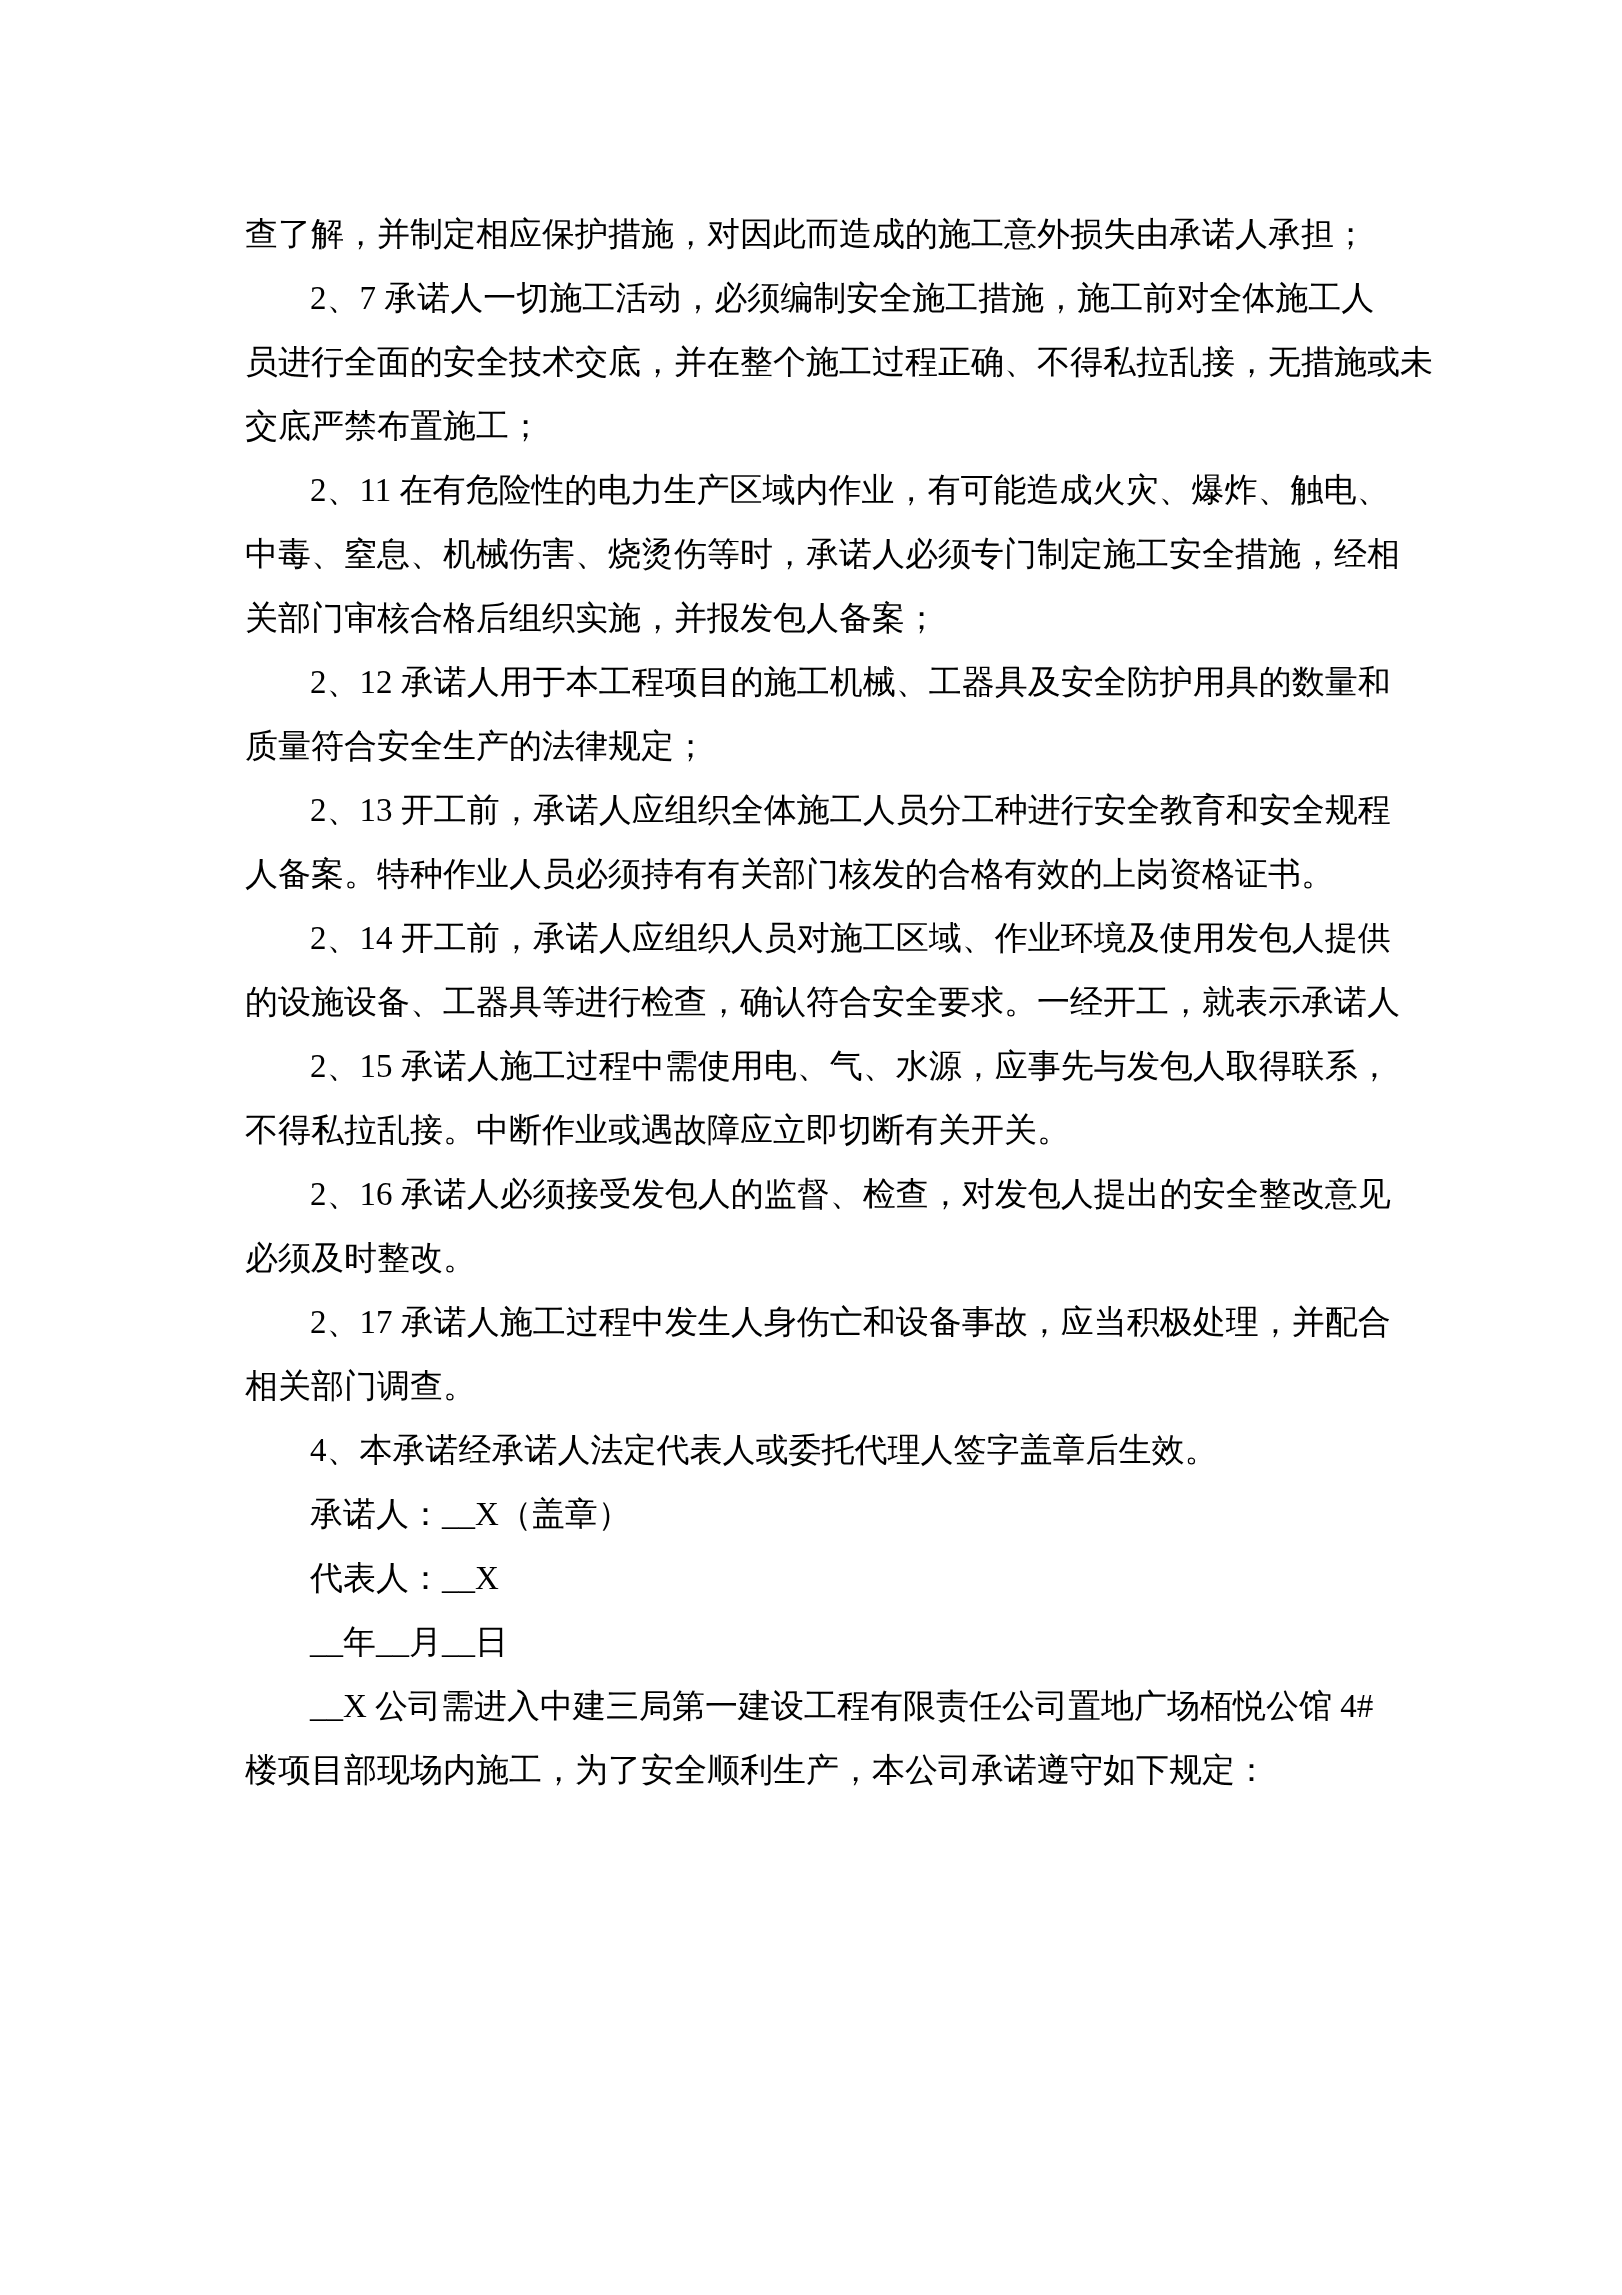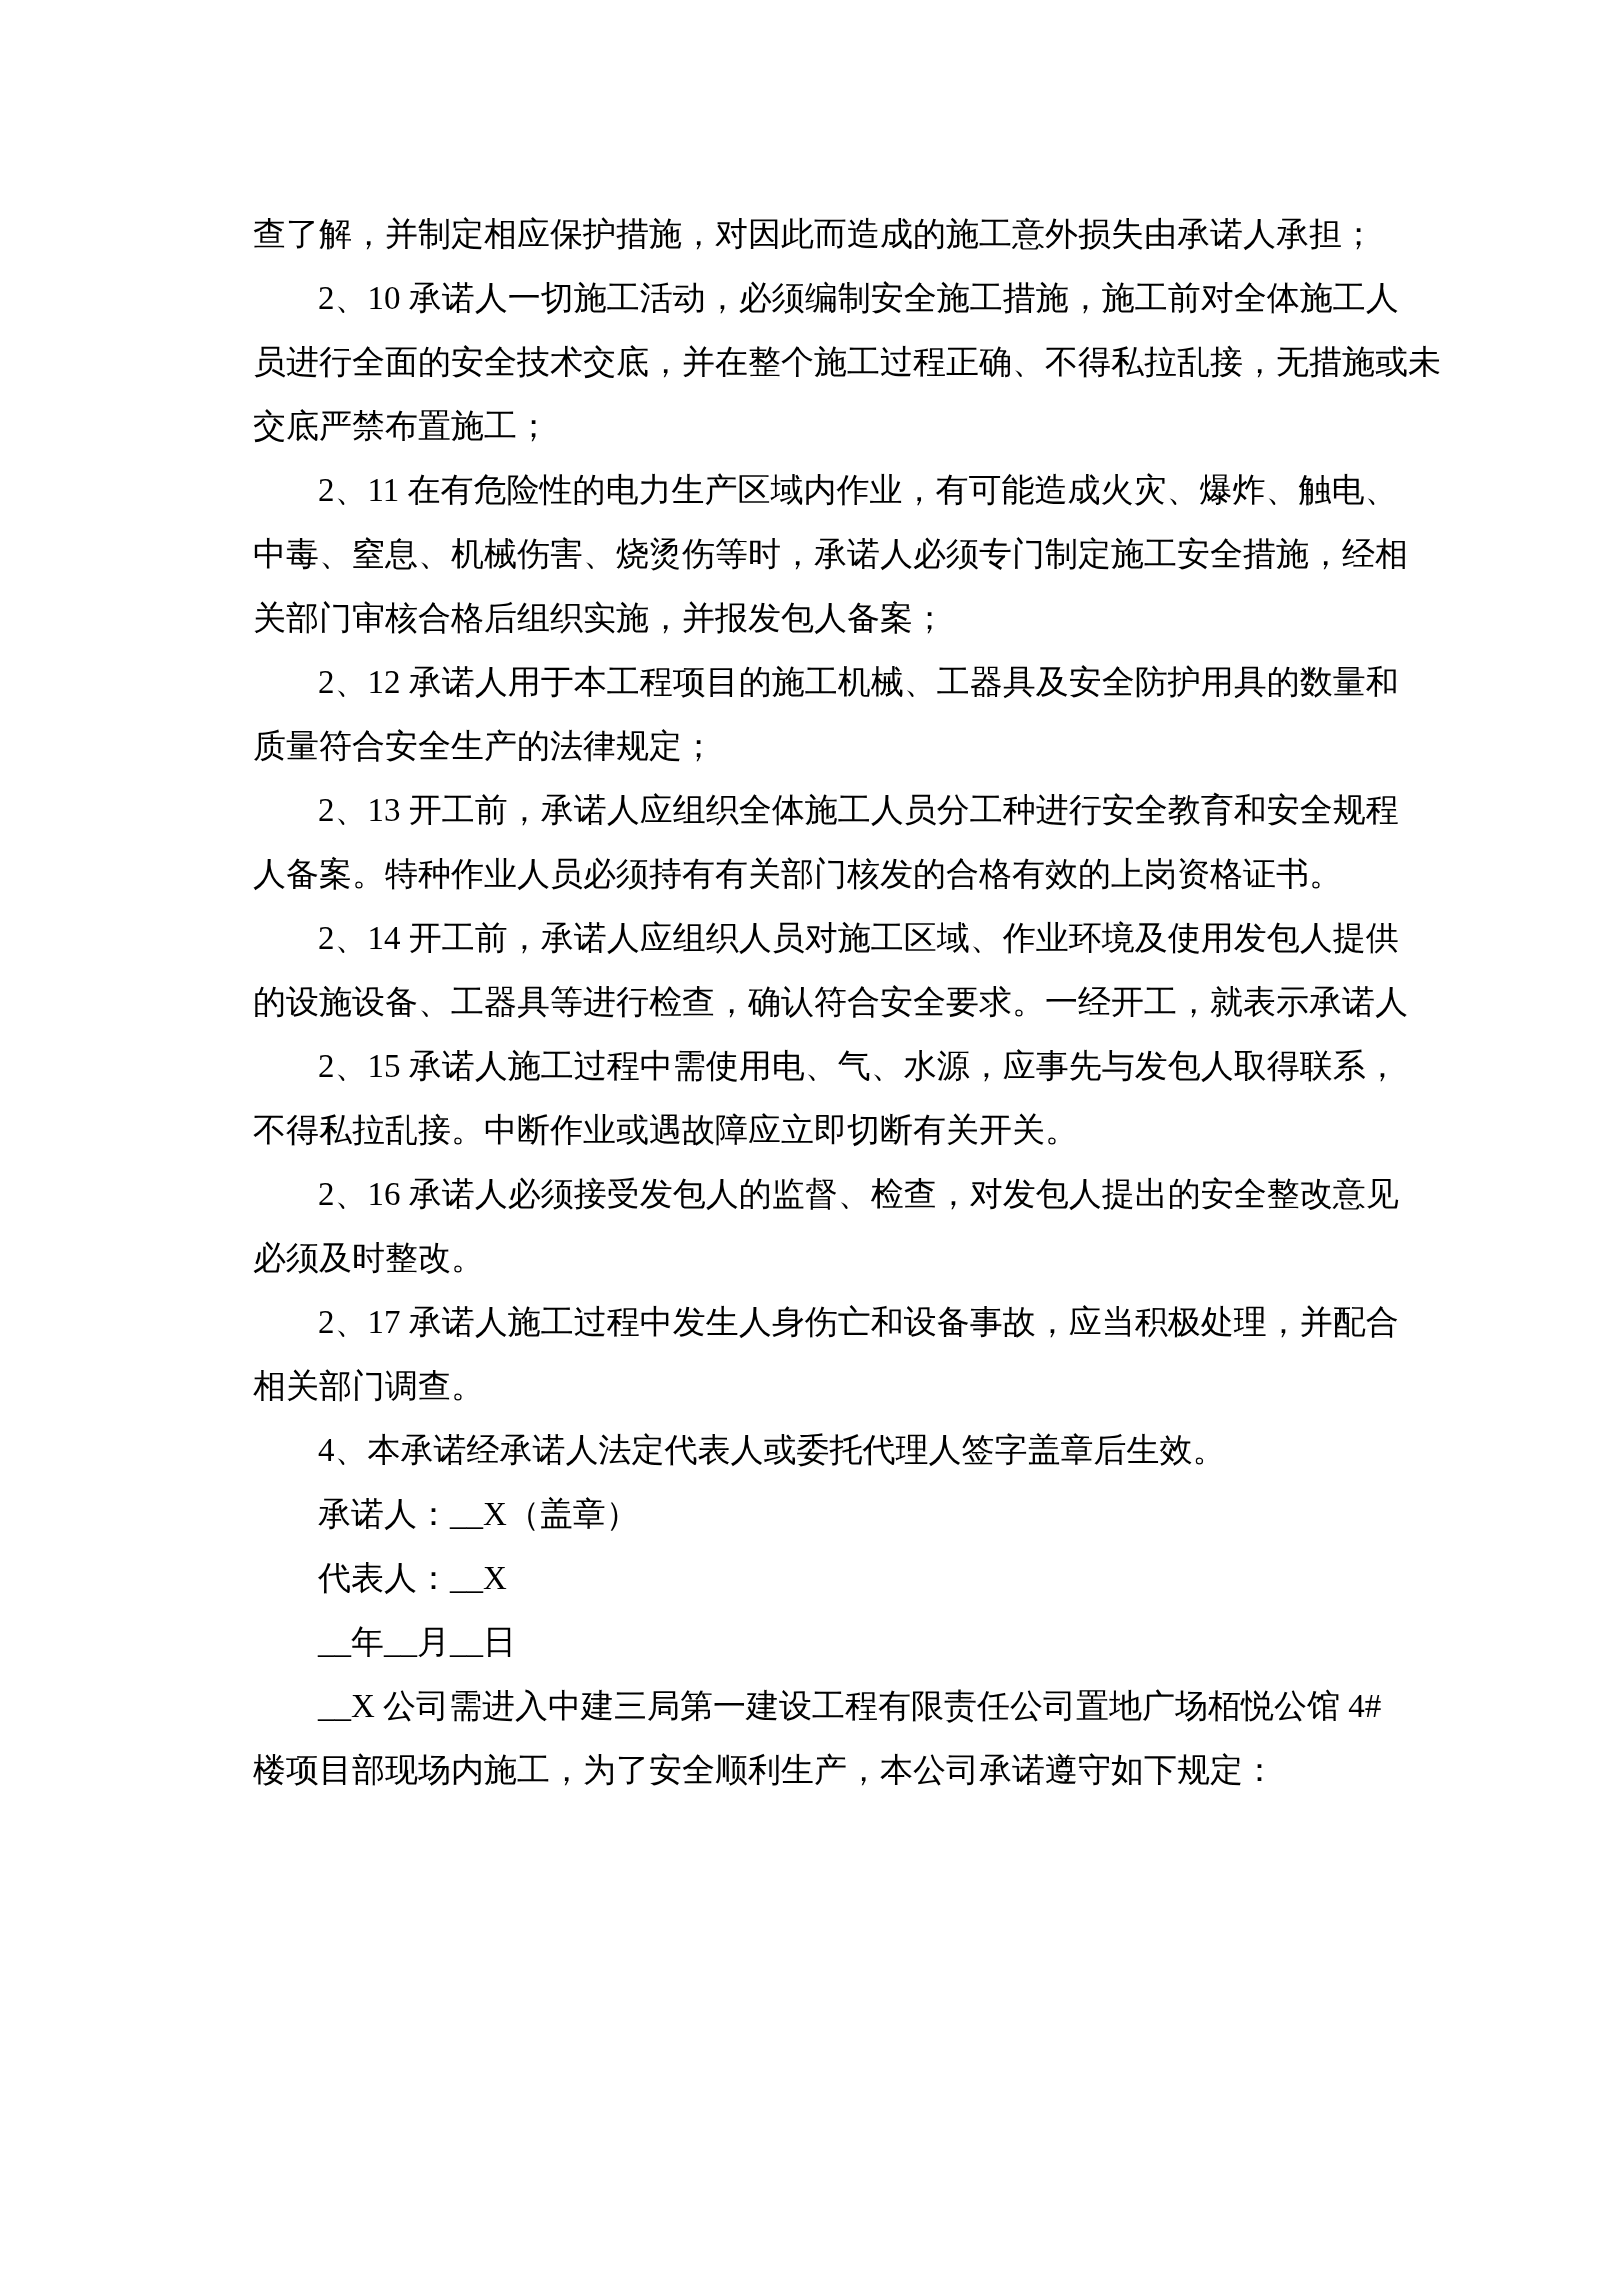--- a/index.html
+++ b/index.html
@@ -9,21 +9,21 @@
   }
   .page {
     position: relative;
     width: 1623px;
     height: 2295px;
     background: #ffffff;
     overflow: hidden;
   }
   .text-block {
     position: absolute;
-    left: 253px;
+    left: 245px;
     top: 202px;
     width: 1152px;
     font-family: "Liberation Serif", "DejaVu Serif", serif;
     font-size: 33px;
     line-height: 64px;
     color: #000000;
     font-weight: normal;
     letter-spacing: 0;
   }
   .line {
@@ -34,21 +34,21 @@
     padding-left: 65px;
   }
 </style>
 </head>
 <body>
 
 <div class="page">
   <div class="text-block">
 
   <div class="line">查了解，并制定相应保护措施，对因此而造成的施工意外损失由承诺人承担；</div>
-      <div class="line indent">2、10 承诺人一切施工活动，必须编制安全施工措施，施工前对全体施工人</div>
+      <div class="line indent">2、7 承诺人一切施工活动，必须编制安全施工措施，施工前对全体施工人</div>
       <div class="line">员进行全面的安全技术交底，并在整个施工过程正确、不得私拉乱接，无措施或未</div>
       <div class="line">交底严禁布置施工；</div>
       <div class="line indent">2、11 在有危险性的电力生产区域内作业，有可能造成火灾、爆炸、触电、</div>
       <div class="line">中毒、窒息、机械伤害、烧烫伤等时，承诺人必须专门制定施工安全措施，经相</div>
       <div class="line">关部门审核合格后组织实施，并报发包人备案；</div>
       <div class="line indent">2、12 承诺人用于本工程项目的施工机械、工器具及安全防护用具的数量和</div>
       <div class="line">质量符合安全生产的法律规定；</div>
       <div class="line indent">2、13 开工前，承诺人应组织全体施工人员分工种进行安全教育和安全规程</div>
       <div class="line">人备案。特种作业人员必须持有有关部门核发的合格有效的上岗资格证书。</div>
       <div class="line indent">2、14 开工前，承诺人应组织人员对施工区域、作业环境及使用发包人提供</div>

